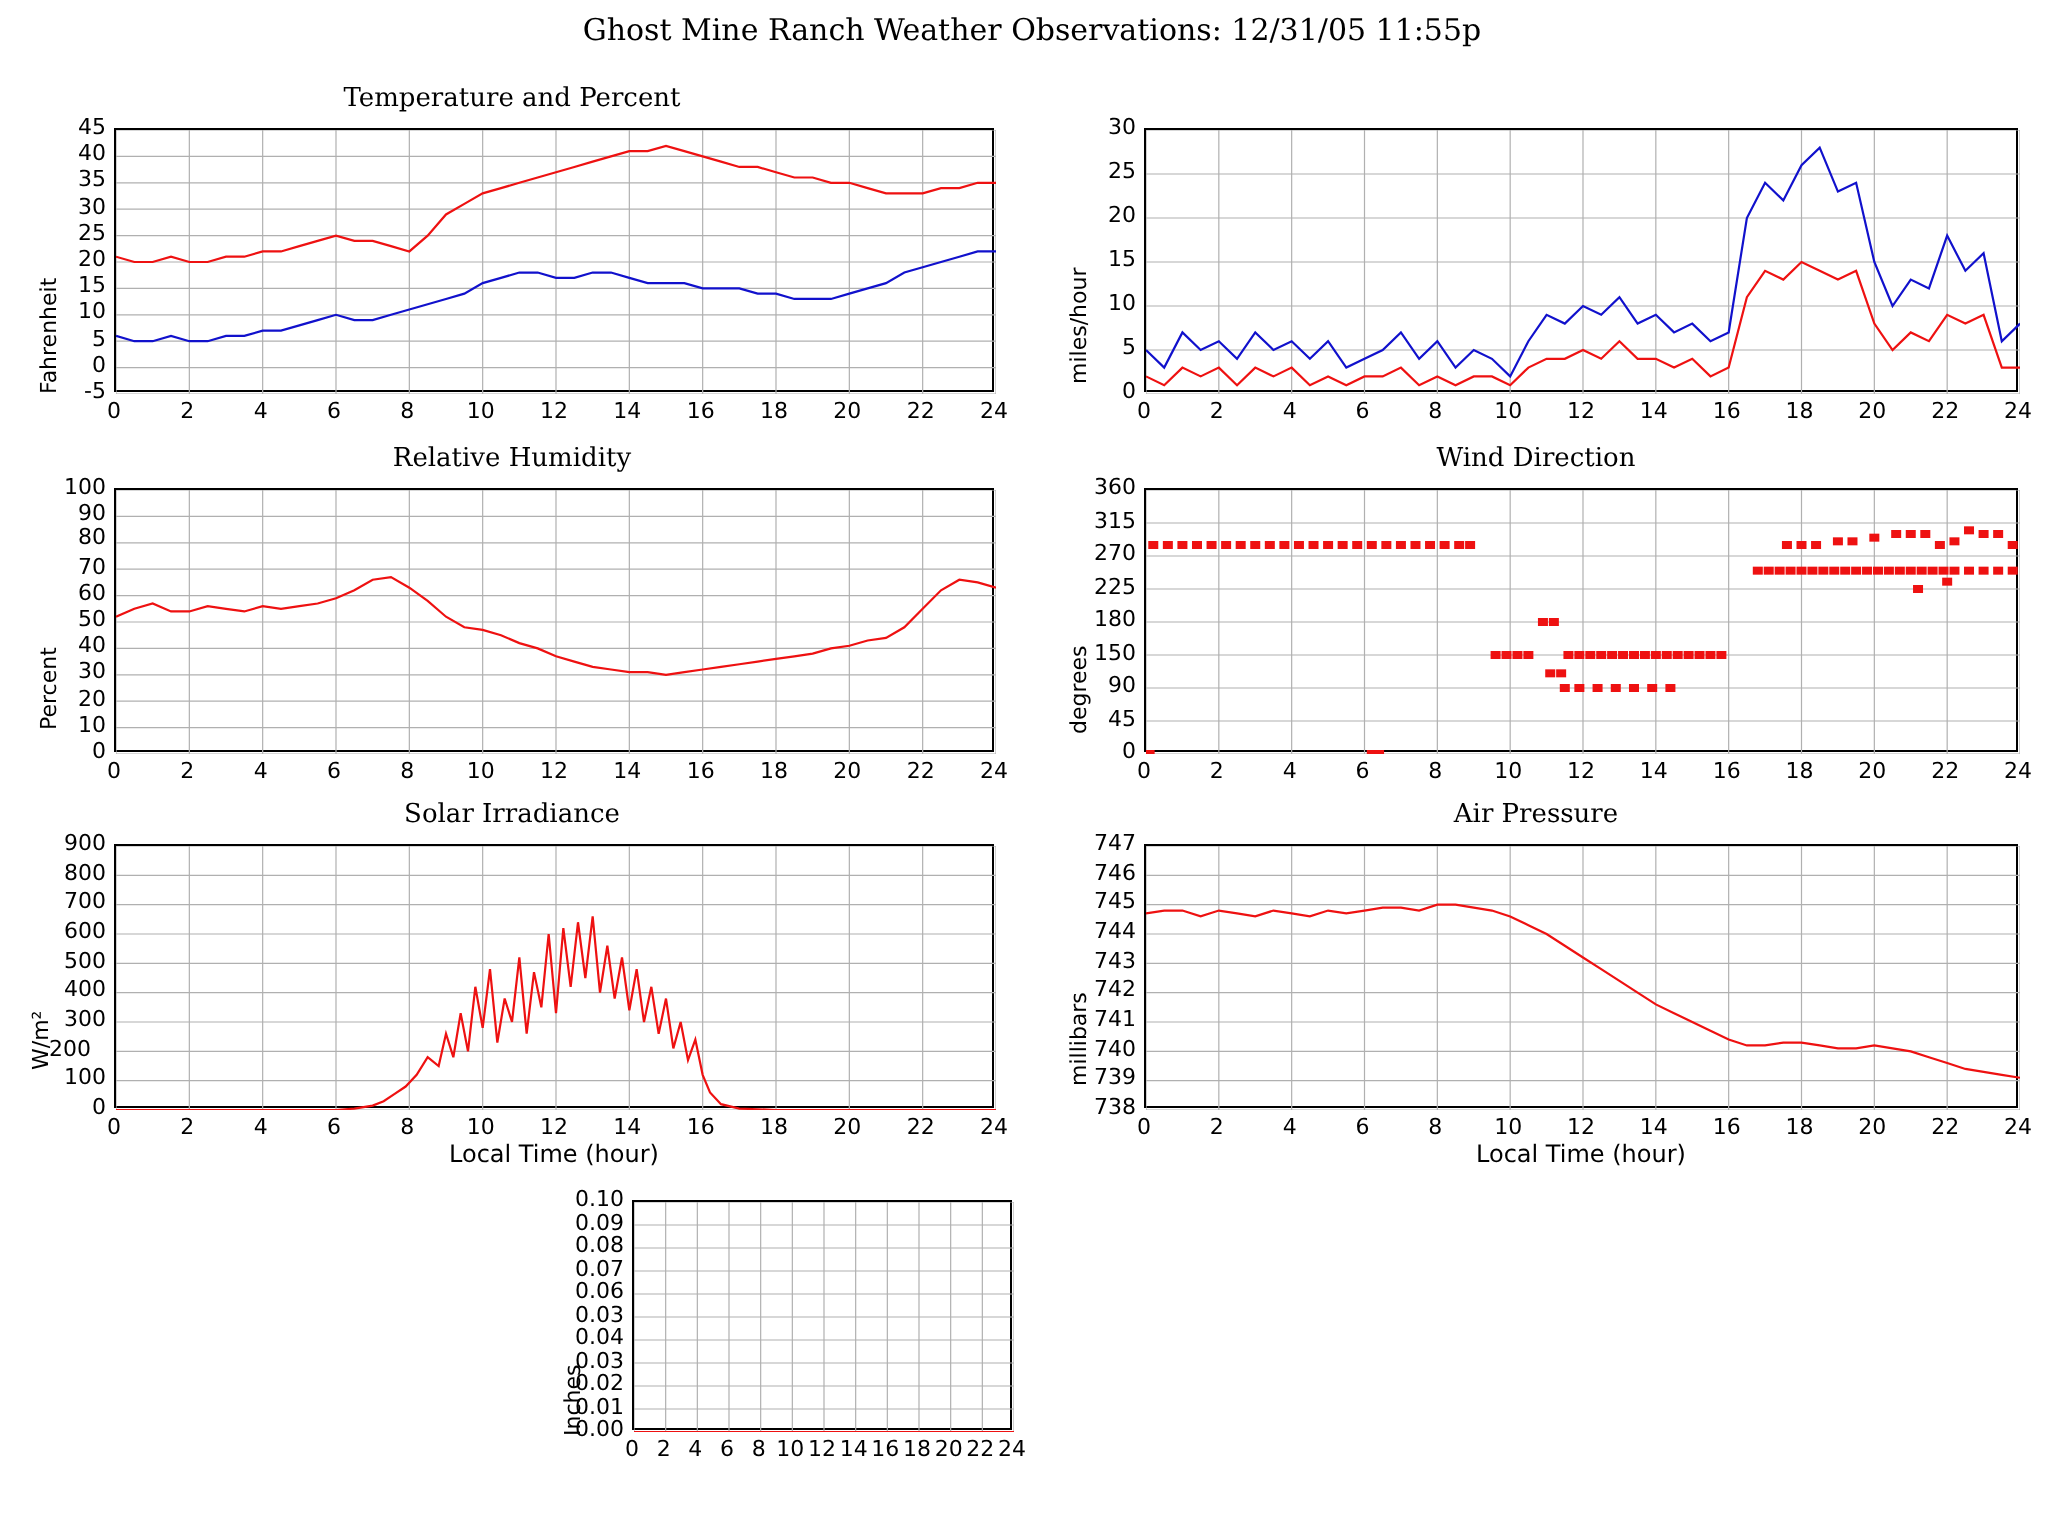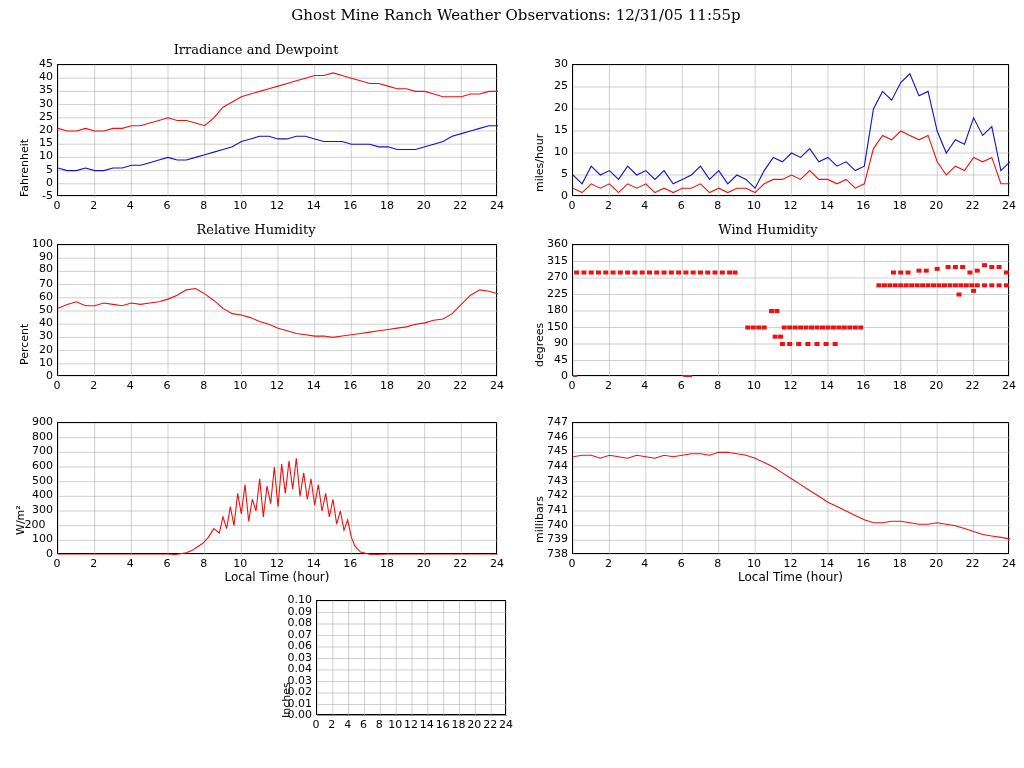--- a/index.html
+++ b/index.html
@@ -28,21 +28,21 @@
   svg{display:block;}
   .gridline{stroke:#b0b0b0;stroke-width:0.6;}
   .dirdot{fill:#ee1111;}
 </style>
 </head>
 <body>
 
 <div class="page-title">Ghost Mine Ranch Weather Observations: 12/31/05 11:55p</div>
 
 <div class="panel" style="left:0px;top:42px;width:512px;height:180px;">
-  <div class="panel-title" style="top:0px;">Irradiance and Dewpoint</div>
+  <div class="panel-title" style="top:0px;">Temperature and Percent</div>
   <div class="ylab" style="left:18px;top:155px;">Fahrenheit</div>
   <div class="plotbox" id="box-temperature" style="left:57px;top:22px;width:440px;height:132px;">
       <svg width="440" height="132" viewBox="0 0 440 132">
         <line x1="0" x2="0" y1="0" y2="132" class="gridline"></line>
         <line x1="36.666666666666664" x2="36.666666666666664" y1="0" y2="132" class="gridline"></line>
         <line x1="73.33333333333333" x2="73.33333333333333" y1="0" y2="132" class="gridline"></line>
         <line x1="110" x2="110" y1="0" y2="132" class="gridline"></line>
         <line x1="146.66666666666666" x2="146.66666666666666" y1="0" y2="132" class="gridline"></line>
         <line x1="183.33333333333334" x2="183.33333333333334" y1="0" y2="132" class="gridline"></line>
         <line x1="220" x2="220" y1="0" y2="132" class="gridline"></line>
@@ -195,21 +195,21 @@
     <div class="xtick" style="width: 20px; left: 267px; top: 157px;">12</div>
     <div class="xtick" style="width: 20px; left: 303.667px; top: 157px;">14</div>
     <div class="xtick" style="width: 20px; left: 340.333px; top: 157px;">16</div>
     <div class="xtick" style="width: 20px; left: 377px; top: 157px;">18</div>
     <div class="xtick" style="width: 20px; left: 413.667px; top: 157px;">20</div>
     <div class="xtick" style="width: 20px; left: 450.333px; top: 157px;">22</div>
     <div class="xtick" style="width: 20px; left: 487px; top: 157px;">24</div>
   </div>
 
 <div class="panel" style="left:512px;top:222px;width:512px;height:180px;">
-  <div class="panel-title" style="top:0px;">Wind Humidity</div>
+  <div class="panel-title" style="top:0px;">Wind Direction</div>
   <div class="ylab" style="left:21px;top:145px;">degrees</div>
   <div class="plotbox" id="box-winddir" style="left:60px;top:22px;width:437px;height:132px;">
       <svg width="437" height="132" viewBox="0 0 437 132">
         <line x1="0" x2="0" y1="0" y2="132" class="gridline"></line>
         <line x1="36.416666666666664" x2="36.416666666666664" y1="0" y2="132" class="gridline"></line>
         <line x1="72.83333333333333" x2="72.83333333333333" y1="0" y2="132" class="gridline"></line>
         <line x1="109.25" x2="109.25" y1="0" y2="132" class="gridline"></line>
         <line x1="145.66666666666666" x2="145.66666666666666" y1="0" y2="132" class="gridline"></line>
         <line x1="182.08333333333334" x2="182.08333333333334" y1="0" y2="132" class="gridline"></line>
         <line x1="218.5" x2="218.5" y1="0" y2="132" class="gridline"></line>
@@ -344,20 +344,21 @@
     <div class="xtick" style="width: 20px; left: 268.5px; top: 157px;">12</div>
     <div class="xtick" style="width: 20px; left: 304.917px; top: 157px;">14</div>
     <div class="xtick" style="width: 20px; left: 341.333px; top: 157px;">16</div>
     <div class="xtick" style="width: 20px; left: 377.75px; top: 157px;">18</div>
     <div class="xtick" style="width: 20px; left: 414.167px; top: 157px;">20</div>
     <div class="xtick" style="width: 20px; left: 450.583px; top: 157px;">22</div>
     <div class="xtick" style="width: 20px; left: 487px; top: 157px;">24</div>
   </div>
 
 <div class="panel" style="left:0px;top:400px;width:512px;height:190px;">
+  <div class="panel-title" style="top:0px;">Solar Irradiance</div>
   <div class="ylab" style="left:14px;top:135px;">W/m²</div>
   <div class="plotbox" id="box-solar" style="left:57px;top:22px;width:440px;height:132px;">
       <svg width="440" height="132" viewBox="0 0 440 132">
         <line x1="0" x2="0" y1="0" y2="132" class="gridline"></line>
         <line x1="36.666666666666664" x2="36.666666666666664" y1="0" y2="132" class="gridline"></line>
         <line x1="73.33333333333333" x2="73.33333333333333" y1="0" y2="132" class="gridline"></line>
         <line x1="110" x2="110" y1="0" y2="132" class="gridline"></line>
         <line x1="146.66666666666666" x2="146.66666666666666" y1="0" y2="132" class="gridline"></line>
         <line x1="183.33333333333334" x2="183.33333333333334" y1="0" y2="132" class="gridline"></line>
         <line x1="220" x2="220" y1="0" y2="132" class="gridline"></line>
@@ -400,20 +401,21 @@
     <div class="xtick" style="width: 20px; left: 267px; top: 157px;">12</div>
     <div class="xtick" style="width: 20px; left: 303.667px; top: 157px;">14</div>
     <div class="xtick" style="width: 20px; left: 340.333px; top: 157px;">16</div>
     <div class="xtick" style="width: 20px; left: 377px; top: 157px;">18</div>
     <div class="xtick" style="width: 20px; left: 413.667px; top: 157px;">20</div>
     <div class="xtick" style="width: 20px; left: 450.333px; top: 157px;">22</div>
     <div class="xtick" style="width: 20px; left: 487px; top: 157px;">24</div>
   </div>
 
 <div class="panel" style="left:512px;top:400px;width:512px;height:190px;">
+  <div class="panel-title" style="top:0px;">Air Pressure</div>
   <div class="ylab" style="left:21px;top:143px;">millibars</div>
   <div class="plotbox" id="box-pressure" style="left:60px;top:22px;width:437px;height:132px;">
       <svg width="437" height="132" viewBox="0 0 437 132">
         <line x1="0" x2="0" y1="0" y2="132" class="gridline"></line>
         <line x1="36.416666666666664" x2="36.416666666666664" y1="0" y2="132" class="gridline"></line>
         <line x1="72.83333333333333" x2="72.83333333333333" y1="0" y2="132" class="gridline"></line>
         <line x1="109.25" x2="109.25" y1="0" y2="132" class="gridline"></line>
         <line x1="145.66666666666666" x2="145.66666666666666" y1="0" y2="132" class="gridline"></line>
         <line x1="182.08333333333334" x2="182.08333333333334" y1="0" y2="132" class="gridline"></line>
         <line x1="218.5" x2="218.5" y1="0" y2="132" class="gridline"></line>

